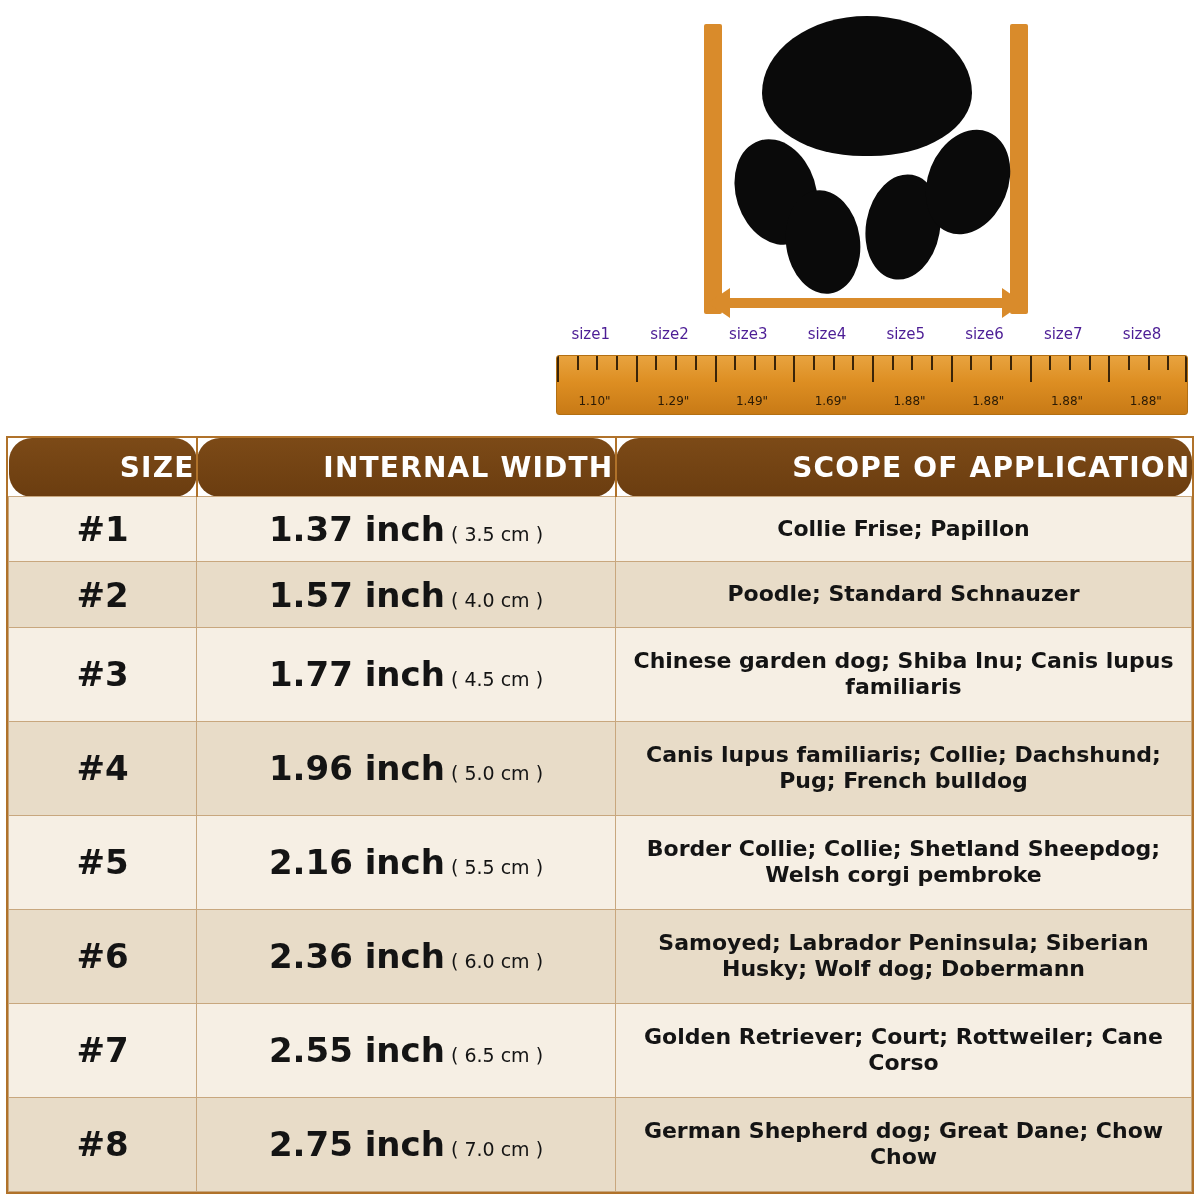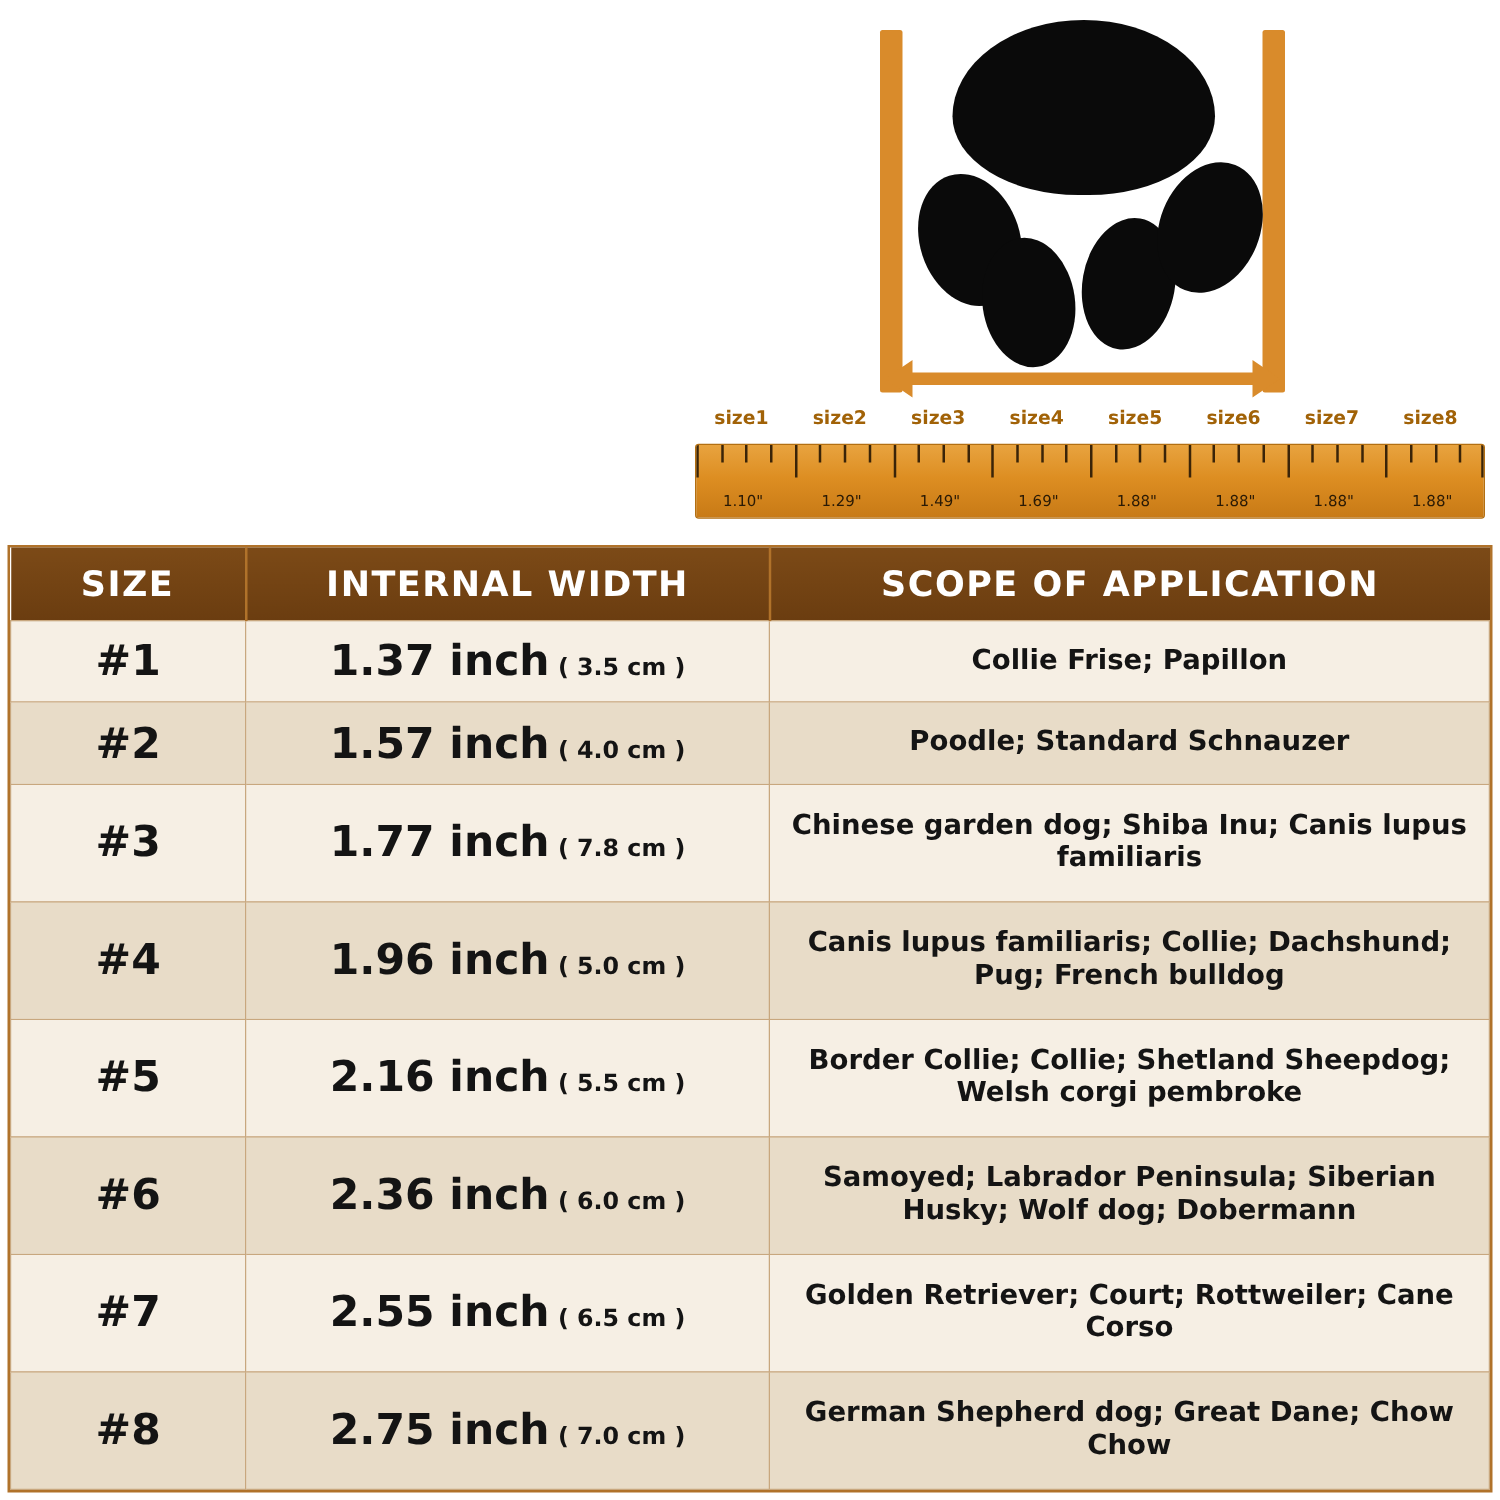--- a/index.html
+++ b/index.html
@@ -102,22 +102,22 @@
   .ruler-labels {
     position: absolute;
     left: 0; top: 0;
     width: 630px;
     height: 22px;
   }
   .ruler-labels span {
     position: absolute;
     font-family: "DejaVu Sans", sans-serif;
     font-size: 15px;
-    color: #a16207;
-    font-weight: bold;
+    color: #4c1d95;
+    font-weight: normal;
     white-space: nowrap;
   }
   .ruler {
     position: absolute;
     left: 0;
     top: 30px;
     width: 630px;
     height: 58px;
     background: linear-gradient(to bottom, #e8a33f 0%, #dd8e22 45%, #c87a16 100%);
     border-radius: 3px;
@@ -159,22 +159,23 @@
   }
   thead th {
     background: linear-gradient(to bottom, #7c4a17 0%, #6b3d10 100%);
     color: #ffffff;
     font-family: "DejaVu Sans", sans-serif;
     font-weight: bold;
     font-size: 28px;
     letter-spacing: 1.2px;
     height: 56px;
     border-right: 2px solid #b0722a;
-    text-align: center;
+    text-align: right;
     vertical-align: middle;
+    border-radius: 23px;
   }
   thead th:last-child { border-right: none; margin-left: 28px; }
 
   tbody td {
     border: 1px solid #c8a77e;
     text-align: center;
     vertical-align: middle;
     font-family: "DejaVu Sans", sans-serif;
     font-weight: bold;
     color: #141414;
@@ -183,21 +184,21 @@
   tbody tr:nth-child(even) td { background: #e8dcc8; }
 
   .col-size { width: 185px; }
   .col-width { width: 415px; margin-left: 44px; }
   .col-scope { width: auto; }
 
   td.size-cell { font-size: 34px; }
   td.width-cell { font-size: 34px; white-space: nowrap; }
   td.width-cell .cm {
     font-size: 19px;
-    font-weight: bold;
+    font-weight: normal;
   }
   td.scope-cell {
     font-size: 22px;
     line-height: 1.2;
     padding: 4px 10px;
   }
 </style>
 </head>
 <body>
 
@@ -292,21 +293,21 @@
           <td class="width-cell"><span>1.37 inch</span><span class="cm"> ( 3.5 cm )</span></td>
           <td class="scope-cell">Collie Frise; Papillon</td>
         </tr>
         <tr>
           <td class="size-cell">#2</td>
           <td class="width-cell"><span>1.57 inch</span><span class="cm"> ( 4.0 cm )</span></td>
           <td class="scope-cell">Poodle; Standard Schnauzer</td>
         </tr>
         <tr>
           <td class="size-cell">#3</td>
-          <td class="width-cell"><span>1.77 inch</span><span class="cm"> ( 7.8 cm )</span></td>
+          <td class="width-cell"><span>1.77 inch</span><span class="cm"> ( 4.5 cm )</span></td>
           <td class="scope-cell">Chinese garden dog; Shiba Inu; Canis lupus familiaris</td>
         </tr>
         <tr>
           <td class="size-cell">#4</td>
           <td class="width-cell"><span>1.96 inch</span><span class="cm"> ( 5.0 cm )</span></td>
           <td class="scope-cell">Canis lupus familiaris; Collie; Dachshund; Pug; French bulldog</td>
         </tr>
         <tr>
           <td class="size-cell">#5</td>
           <td class="width-cell"><span>2.16 inch</span><span class="cm"> ( 5.5 cm )</span></td>

